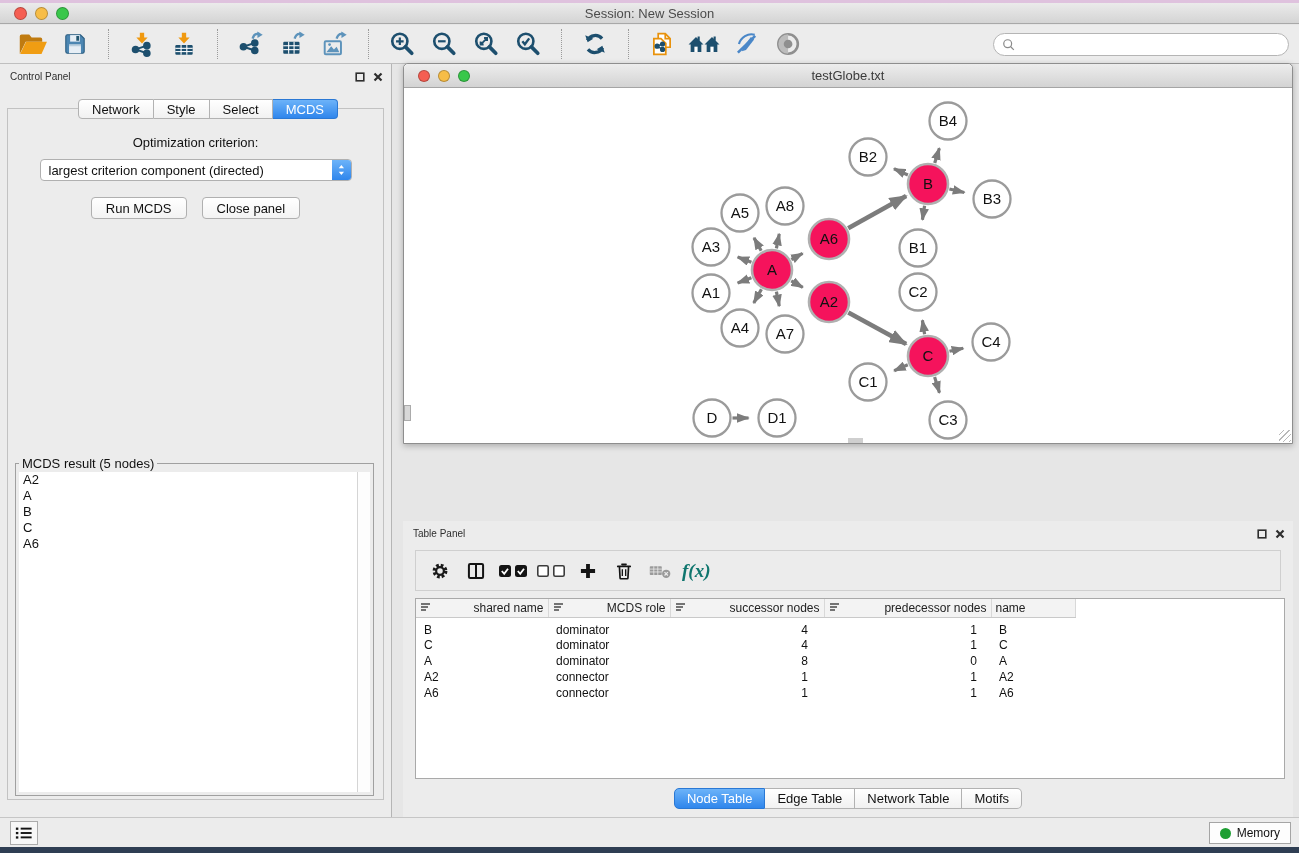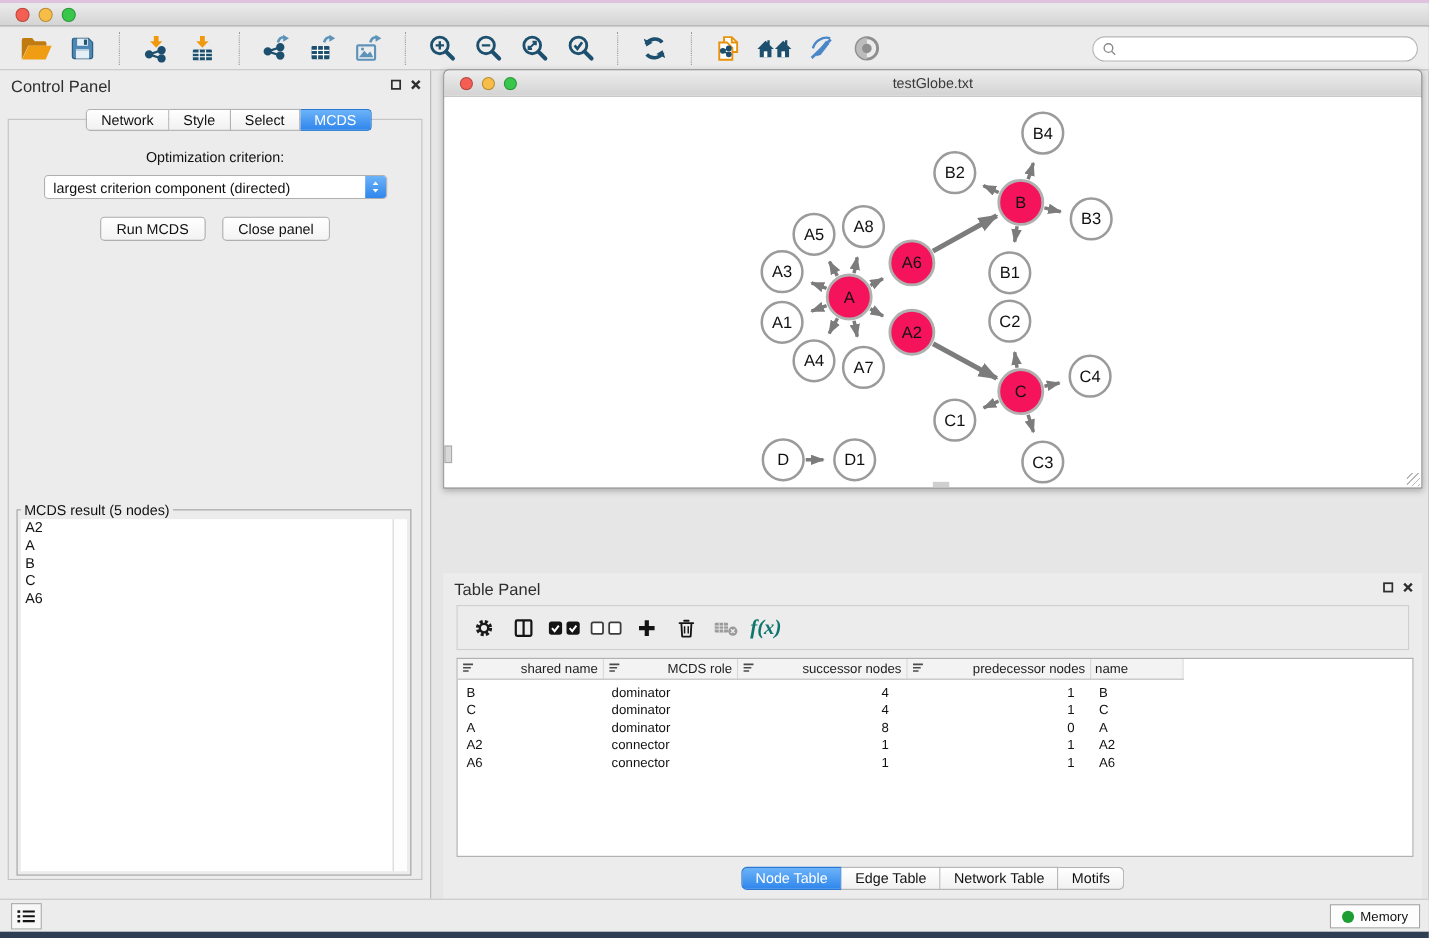--- a/index.html
+++ b/index.html
@@ -38,21 +38,21 @@
   .search-box {
     position:absolute; right:10px; top:8px; width:296px; height:23px;
     background:#fff; border:1px solid #b5b5b5; border-radius:12px;
     display:flex; align-items:center; padding-left:8px;
   }
   .search-box svg { height:14px; }
   .search-box input { border:none; outline:none; background:transparent; flex:1; font-size:13px; padding:0 8px 0 4px; font-family:inherit; }
   
   .control-panel { position:absolute; left:0; top:64px; width:392px; bottom:36px; background:#ececec; border-right:1px solid #b5b5b5; }
   .panel-header { position:relative; height:28px; }
-  .panel-header .panel-title { position:absolute; left:10px; top:7px; font-size:15px; color:#2e2e2e; }
+  .panel-header .panel-title { position:absolute; left:10px; top:7px; font-size:10px; color:#2e2e2e; }
   .panel-header .panel-btns { position:absolute; right:8px; top:8px; display:flex; gap:8px; align-items:center; }
   .panel-btns svg { height:10px; display:block; }
   .cp-tabs { position:absolute; top:35px; left:78px; display:flex; z-index:2; }
   .tab {
     height:20px; line-height:19px; padding:0 13px; font-size:13px; color:#111;
     background:linear-gradient(#ffffff,#f1f1f1); border:1px solid #b2b2b2; border-left:none;
   }
   .tab:first-child { border-left:1px solid #b2b2b2; border-radius:4px 0 0 4px; }
   .tab:last-child { border-radius:0 4px 4px 0; }
   .tab.active { background:linear-gradient(#6cb3f9,#2f86ec); border-color:#2a78d4; color:#fff; }
@@ -148,20 +148,21 @@
 
 <div class="screen">
   <div class="desktop-top"></div>
 
   <div class="titlebar">
     <div class="lights">
       <div class="light red"></div>
       <div class="light yellow"></div>
       <div class="light green"></div>
     </div>
+    <div class="win-title">Session: New Session</div>
   </div>
 
   <div class="toolbar">
     <div class="tb-groups">
         <div class="tbtn">
           <svg viewBox="0 0 26 22">
             <path d="M1.5 19.5 V4.5 Q1.5 3 3 3 h6.5 l2 2.5 H19 q1.5 0 1.5 1.5 V9 H6.5 Z" fill="#c07b10"></path>
             <path d="M1.8 19.5 L6.8 9 h17.7 l-4.6 10.5 z" fill="#f09d13"></path>
           </svg>
         </div>

